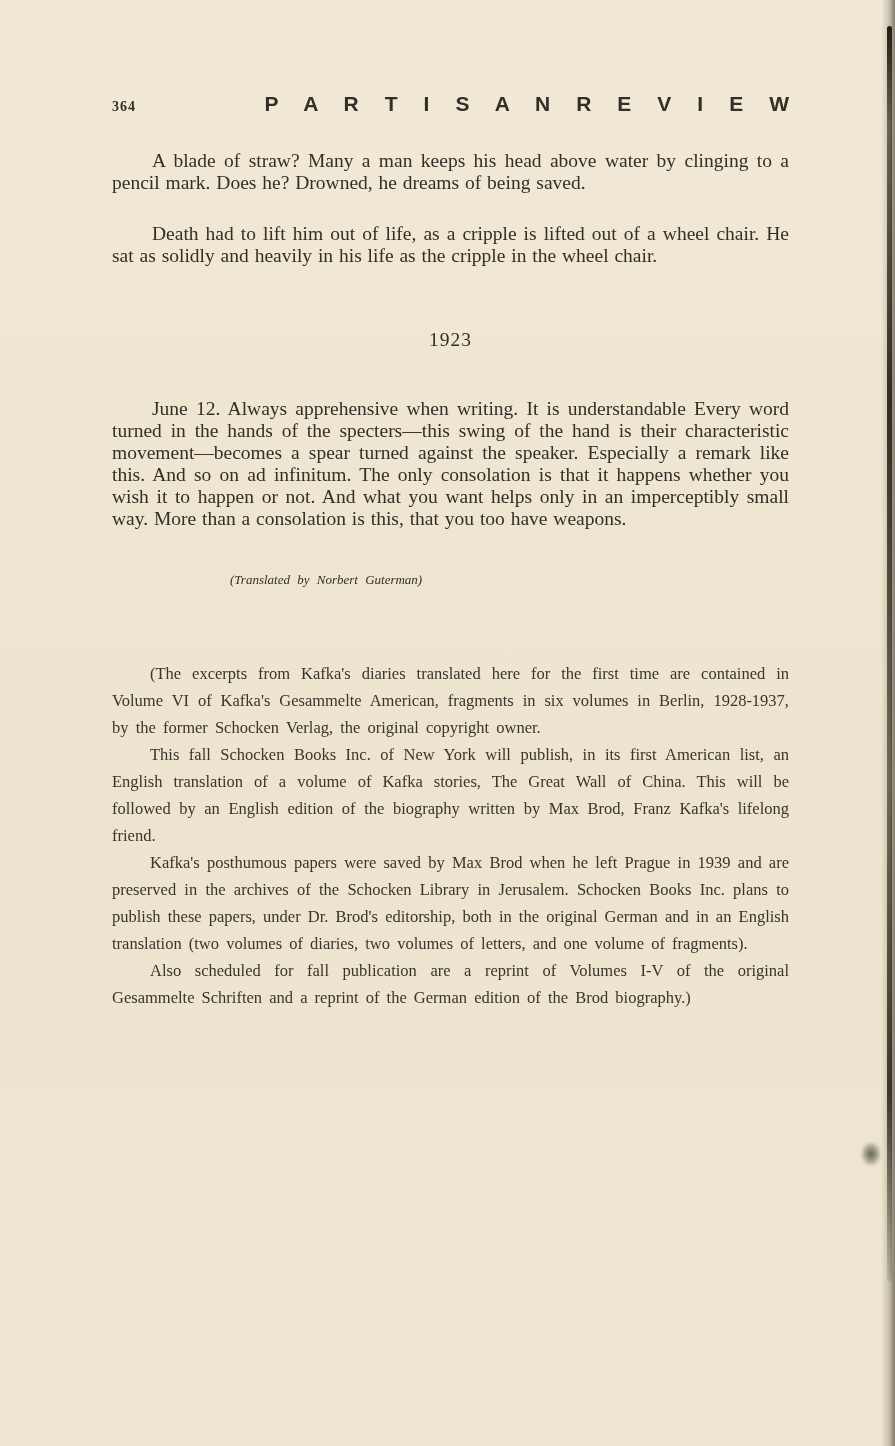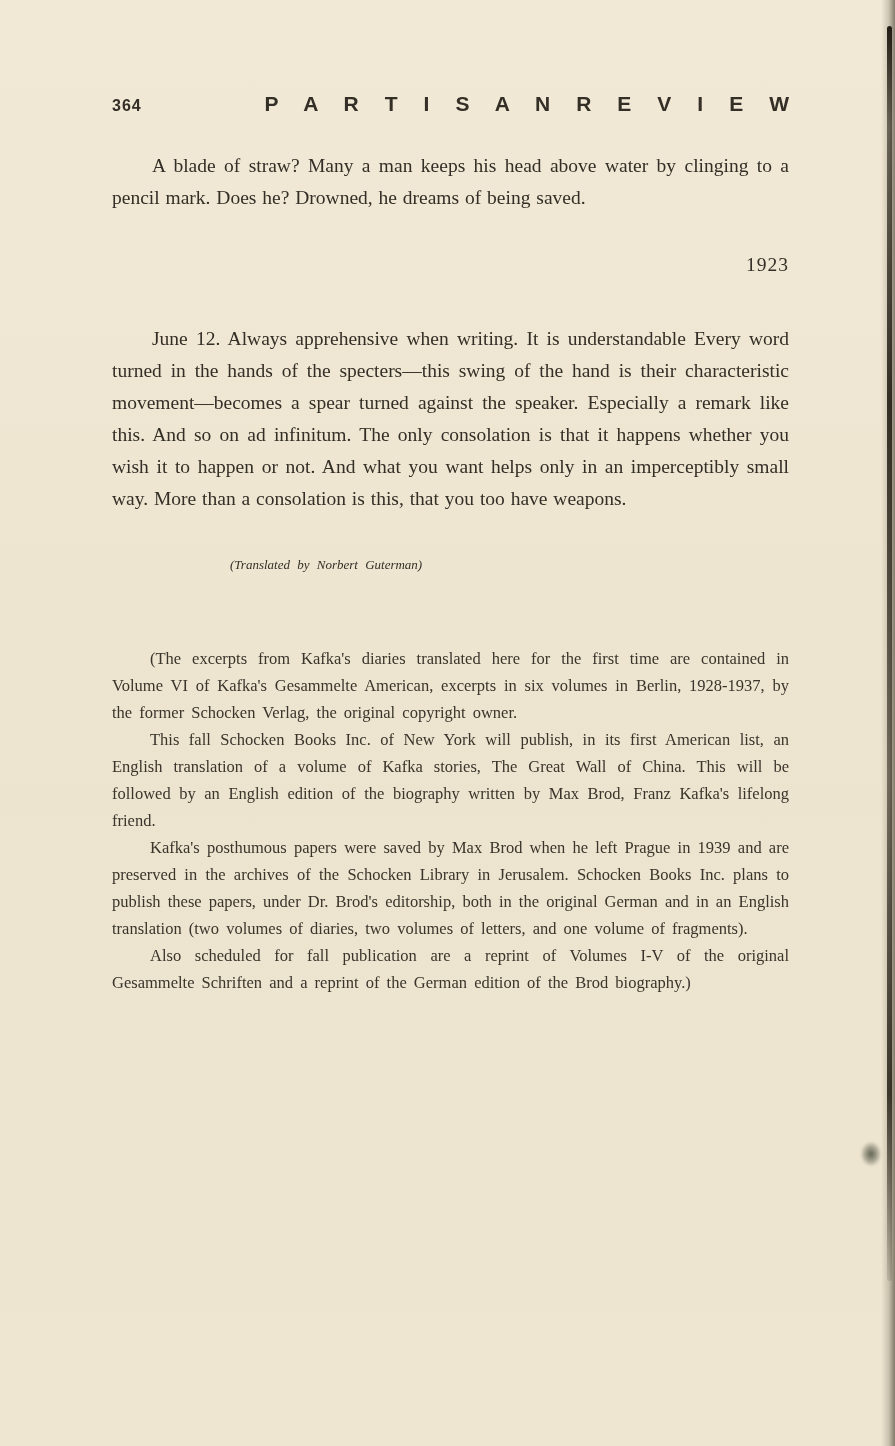--- a/index.html
+++ b/index.html
@@ -20,48 +20,48 @@
   }
 
   
   .header {
     display: flex;
     justify-content: space-between;
     align-items: baseline;
     margin-bottom: 34px;
   }
   .page-number {
-    font-family: Liberation Sans, sans-serif;
+    font-family: Liberation Serif, serif;
     font-weight: bold;
-    font-size: 16px;
+    font-size: 14px;
     letter-spacing: 1px;
   }
   .journal-title {
     font-family: Liberation Sans, sans-serif;
     font-weight: bold;
     font-size: 21px;
     letter-spacing: 0.48em;
     margin-right: -0.48em;
   }
 
   
   .body-para {
     font-size: 19.5px;
-    line-height: 32px;
+    line-height: 22px;
     text-align: justify;
     text-indent: 40px;
     margin: 0 0 29px 0;
     word-spacing: 1px;
   }
   .body-para.tight { margin-bottom: 0; }
 
   .year-heading {
     font-size: 19.5px;
-    text-align: right;
-    margin: 40px 0 47px 0;
+    text-align: center;
+    margin: 62px 0 47px 0;
     letter-spacing: 1px;
   }
 
   .entry-date { }
 
   .translator-credit {
     font-size: 13px;
     font-style: italic;
     text-align: left;
     padding-left: 118px;
@@ -133,30 +133,31 @@
 
 <div class="page">
 
   <div class="header">
     <span class="page-number">364</span>
     <span class="journal-title">P A R T I S A N   R E V I E W</span>
   </div>
 
   <p class="body-para">A blade of straw? Many a man keeps his head above water by clinging to a pencil mark. Does he? Drowned, he dreams of being saved.</p>
 
+  <p class="body-para tight">Death had to lift him out of life, as a cripple is lifted out of a wheel chair. He sat as solidly and heavily in his life as the cripple in the wheel chair.</p>
 
   <div class="year-heading">1923</div>
 
   <p class="body-para tight"><span class="entry-date">June 12.</span><span> Always apprehensive when writing. It is understandable Every word turned in the hands of the specters—this swing of the hand is their characteristic movement—becomes a spear turned against the speaker. Especially a remark like this. And so on ad infinitum. The only consolation is that it happens whether you wish it to happen or not. And what you want helps only in an imperceptibly small way. More than a consolation is this, that you too have weapons.</span></p>
 
   <p class="translator-credit">(Translated by Norbert Guterman)</p>
 
   <div class="notes">
 
-    <p class="note-para"><span class="it">(The excerpts from Kafka's diaries translated here for the first time are contained in Volume VI of Kafka's </span><span class="rm">Gesammelte American,</span><span class="it"> excerpts in six volumes in Berlin, </span><span class="rm">1928-1937,</span><span class="it"> by the former Schocken Verlag, the original copyright owner.</span></p>
+    <p class="note-para"><span class="it">(The excerpts from Kafka's diaries translated here for the first time are contained in Volume VI of Kafka's </span><span class="rm">Gesammelte American,</span><span class="it"> fragments in six volumes in Berlin, </span><span class="rm">1928-1937,</span><span class="it"> by the former Schocken Verlag, the original copyright owner.</span></p>
 
     <p class="note-para"><span class="it">This fall Schocken Books Inc. of New York will publish, in its first American list, an English translation of a volume of Kafka stories, </span><span class="rm">The Great Wall of China.</span><span class="it"> This will be followed by an English edition of the biography written by Max Brod, Franz Kafka's lifelong friend.</span></p>
 
     <p class="note-para"><span class="it">Kafka's posthumous papers were saved by Max Brod when he left Prague in </span><span class="rm">1939</span><span class="it"> and are preserved in the archives of the Schocken Library in Jerusalem. Schocken Books Inc. plans to publish these papers, under Dr. Brod's editorship, both in the original German and in an English translation (two volumes of diaries, two volumes of letters, and one volume of fragments).</span></p>
 
     <p class="note-para"><span class="it">Also scheduled for fall publication are a reprint of Volumes I-V of the original </span><span class="rm">Gesammelte Schriften</span><span class="it"> and a reprint of the German edition of the Brod biography.)</span></p>
 
   </div>
 
   <div class="scan-edge-shadow"></div>

